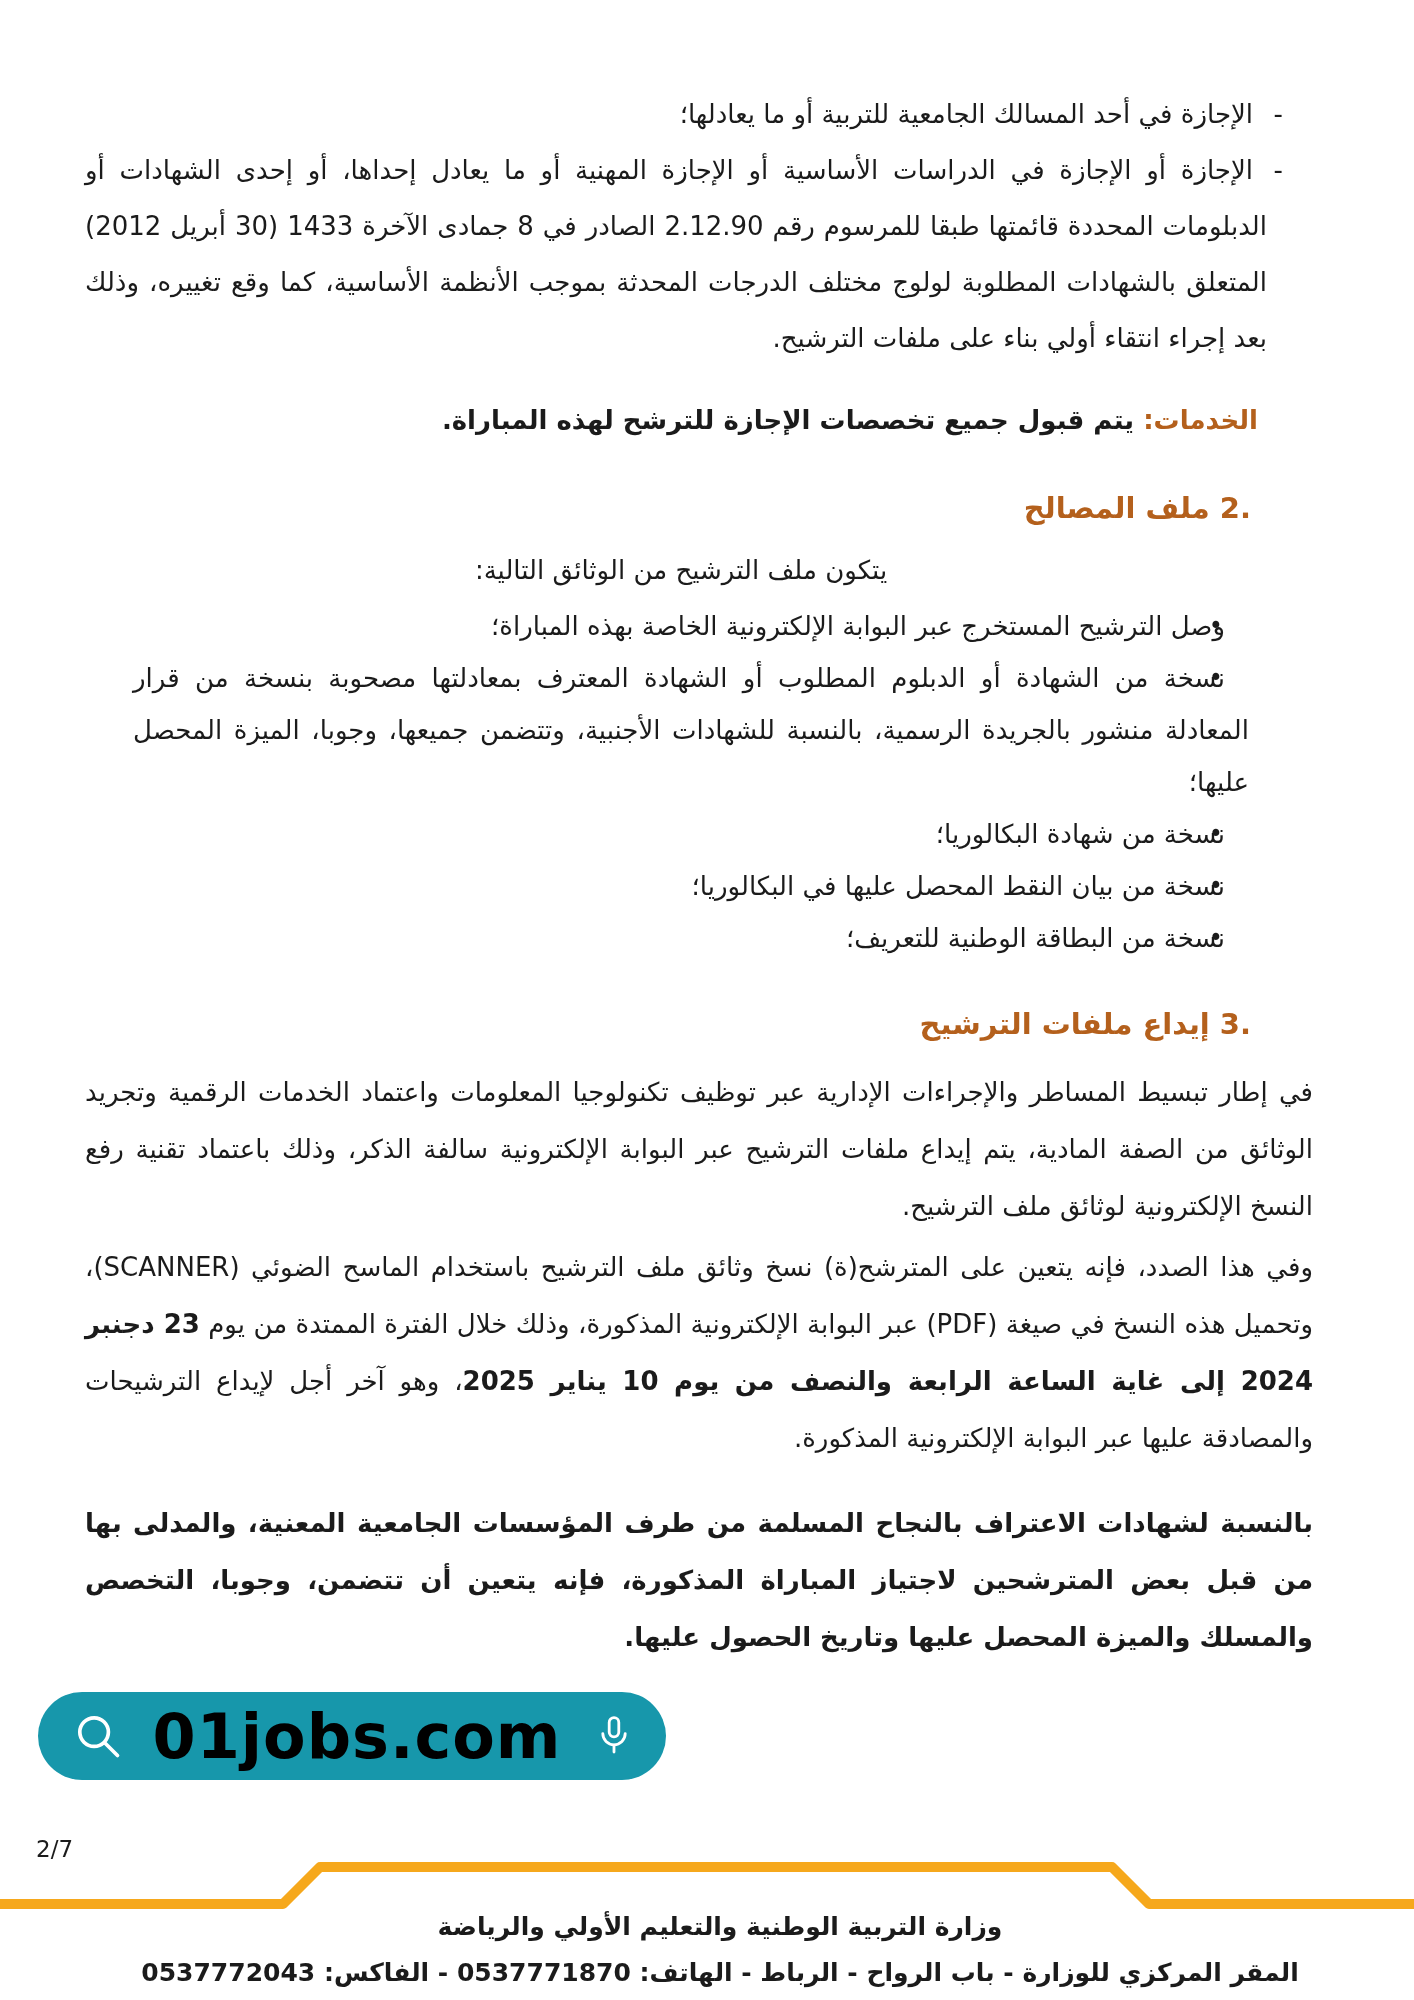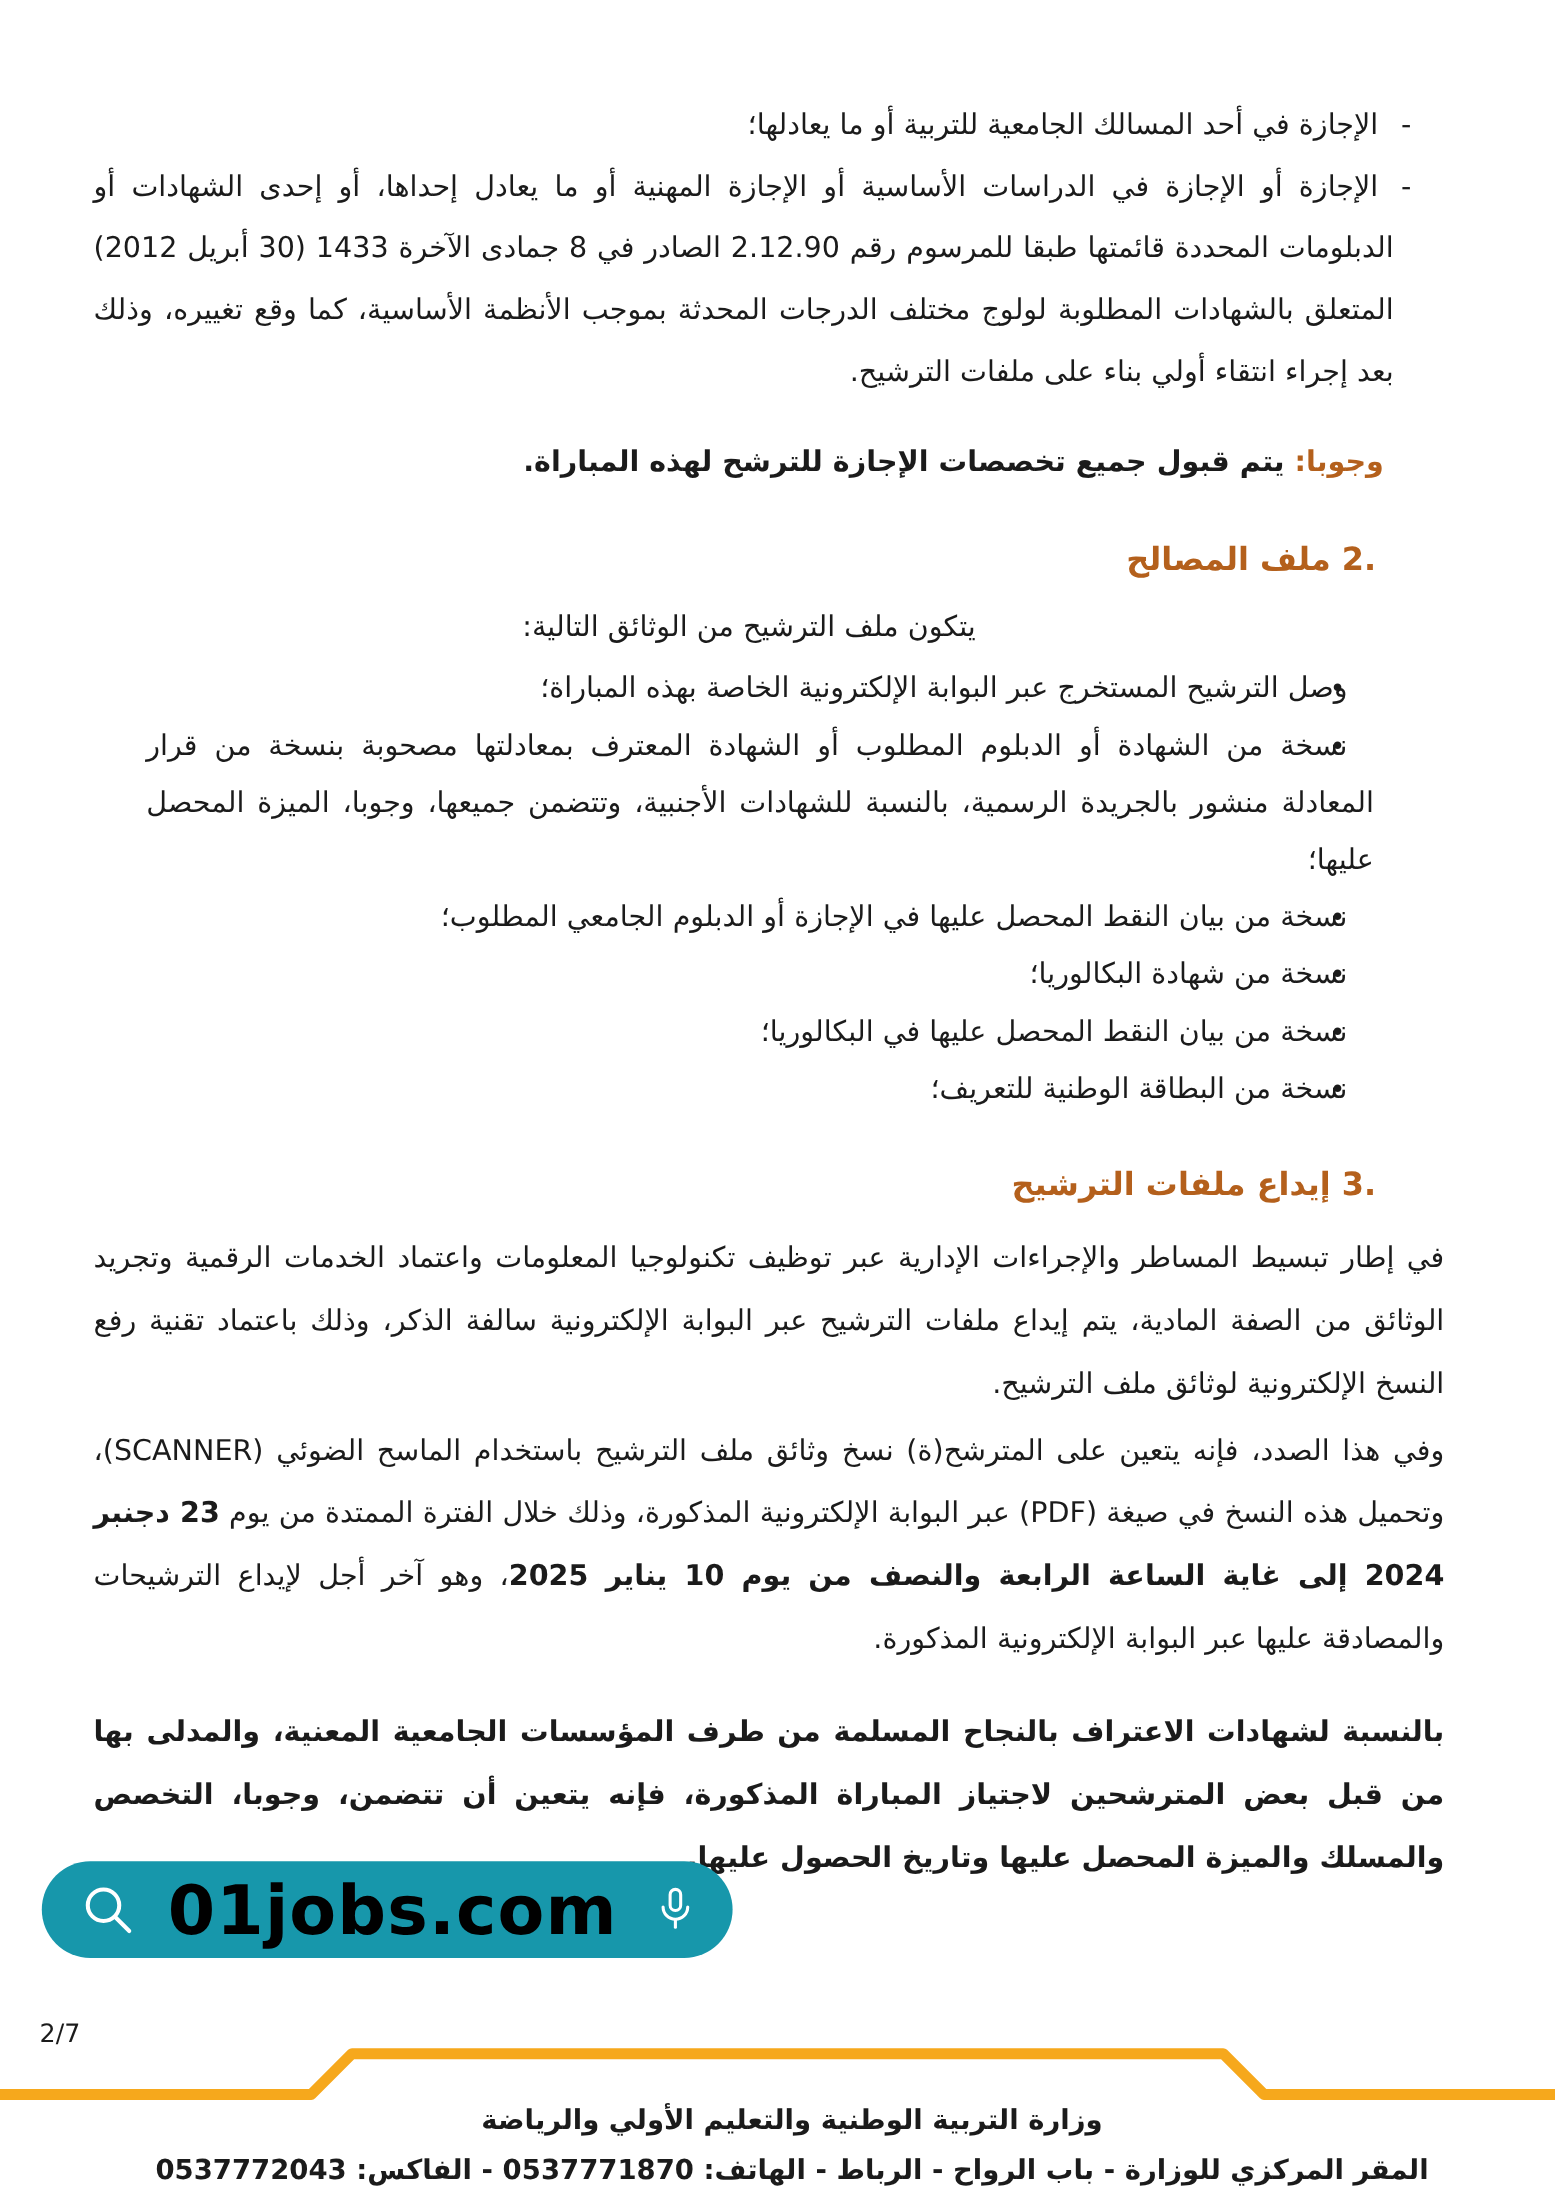--- a/index.html
+++ b/index.html
@@ -54,33 +54,32 @@
 
 
   <div class="dash-item">
     <span>الإجازة في أحد المسالك الجامعية للتربية أو ما يعادلها؛</span>
   </div>
   <div class="dash-item">
     <span>الإجازة أو الإجازة في الدراسات الأساسية أو الإجازة المهنية أو ما يعادل إحداها، أو إحدى الشهادات أو الدبلومات المحددة قائمتها طبقا للمرسوم رقم 2.12.90 الصادر في 8 جمادى الآخرة 1433 (30 أبريل 2012) المتعلق بالشهادات المطلوبة لولوج مختلف الدرجات المحدثة بموجب الأنظمة الأساسية، كما وقع تغييره، وذلك بعد إجراء انتقاء أولي بناء على ملفات الترشيح.</span>
   </div>
 
   <div class="note">
-    <span class="note-label">وجوبا:</span><span> يتم قبول جميع تخصصات الإجازة للترشح لهذه المباراة.</span>
+    <span class="note-label">الخدمات:</span><span> يتم قبول جميع تخصصات الإجازة للترشح لهذه المباراة.</span>
   </div>
 
   <div class="sec-heading">
     <span class="sec-num">2.</span><span>ملف المصالح</span>
   </div>
 
   <div class="s2-intro">يتكون ملف الترشيح من الوثائق التالية:</div>
 
   <div class="doc-list">
     <div class="doc-item"><span>وصل الترشيح المستخرج عبر البوابة الإلكترونية الخاصة بهذه المباراة؛</span></div>
     <div class="doc-item"><span>نسخة من الشهادة أو الدبلوم المطلوب أو الشهادة المعترف بمعادلتها مصحوبة بنسخة من قرار المعادلة منشور بالجريدة الرسمية، بالنسبة للشهادات الأجنبية، وتتضمن جميعها، وجوبا، الميزة المحصل عليها؛</span></div>
-    <div class="doc-item"><span>نسخة من بيان النقط المحصل عليها في الإجازة أو الدبلوم الجامعي المطلوب؛</span></div>
     <div class="doc-item"><span>نسخة من شهادة البكالوريا؛</span></div>
     <div class="doc-item"><span>نسخة من بيان النقط المحصل عليها في البكالوريا؛</span></div>
     <div class="doc-item"><span>نسخة من البطاقة الوطنية للتعريف؛</span></div>
   </div>
 
   <div class="sec-heading">
     <span class="sec-num">3.</span><span>إيداع ملفات الترشيح</span>
   </div>
 
   <div class="para">في إطار تبسيط المساطر والإجراءات الإدارية عبر توظيف تكنولوجيا المعلومات واعتماد الخدمات الرقمية وتجريد الوثائق من الصفة المادية، يتم إيداع ملفات الترشيح عبر البوابة الإلكترونية سالفة الذكر، وذلك باعتماد تقنية رفع النسخ الإلكترونية لوثائق ملف الترشيح.</div>

